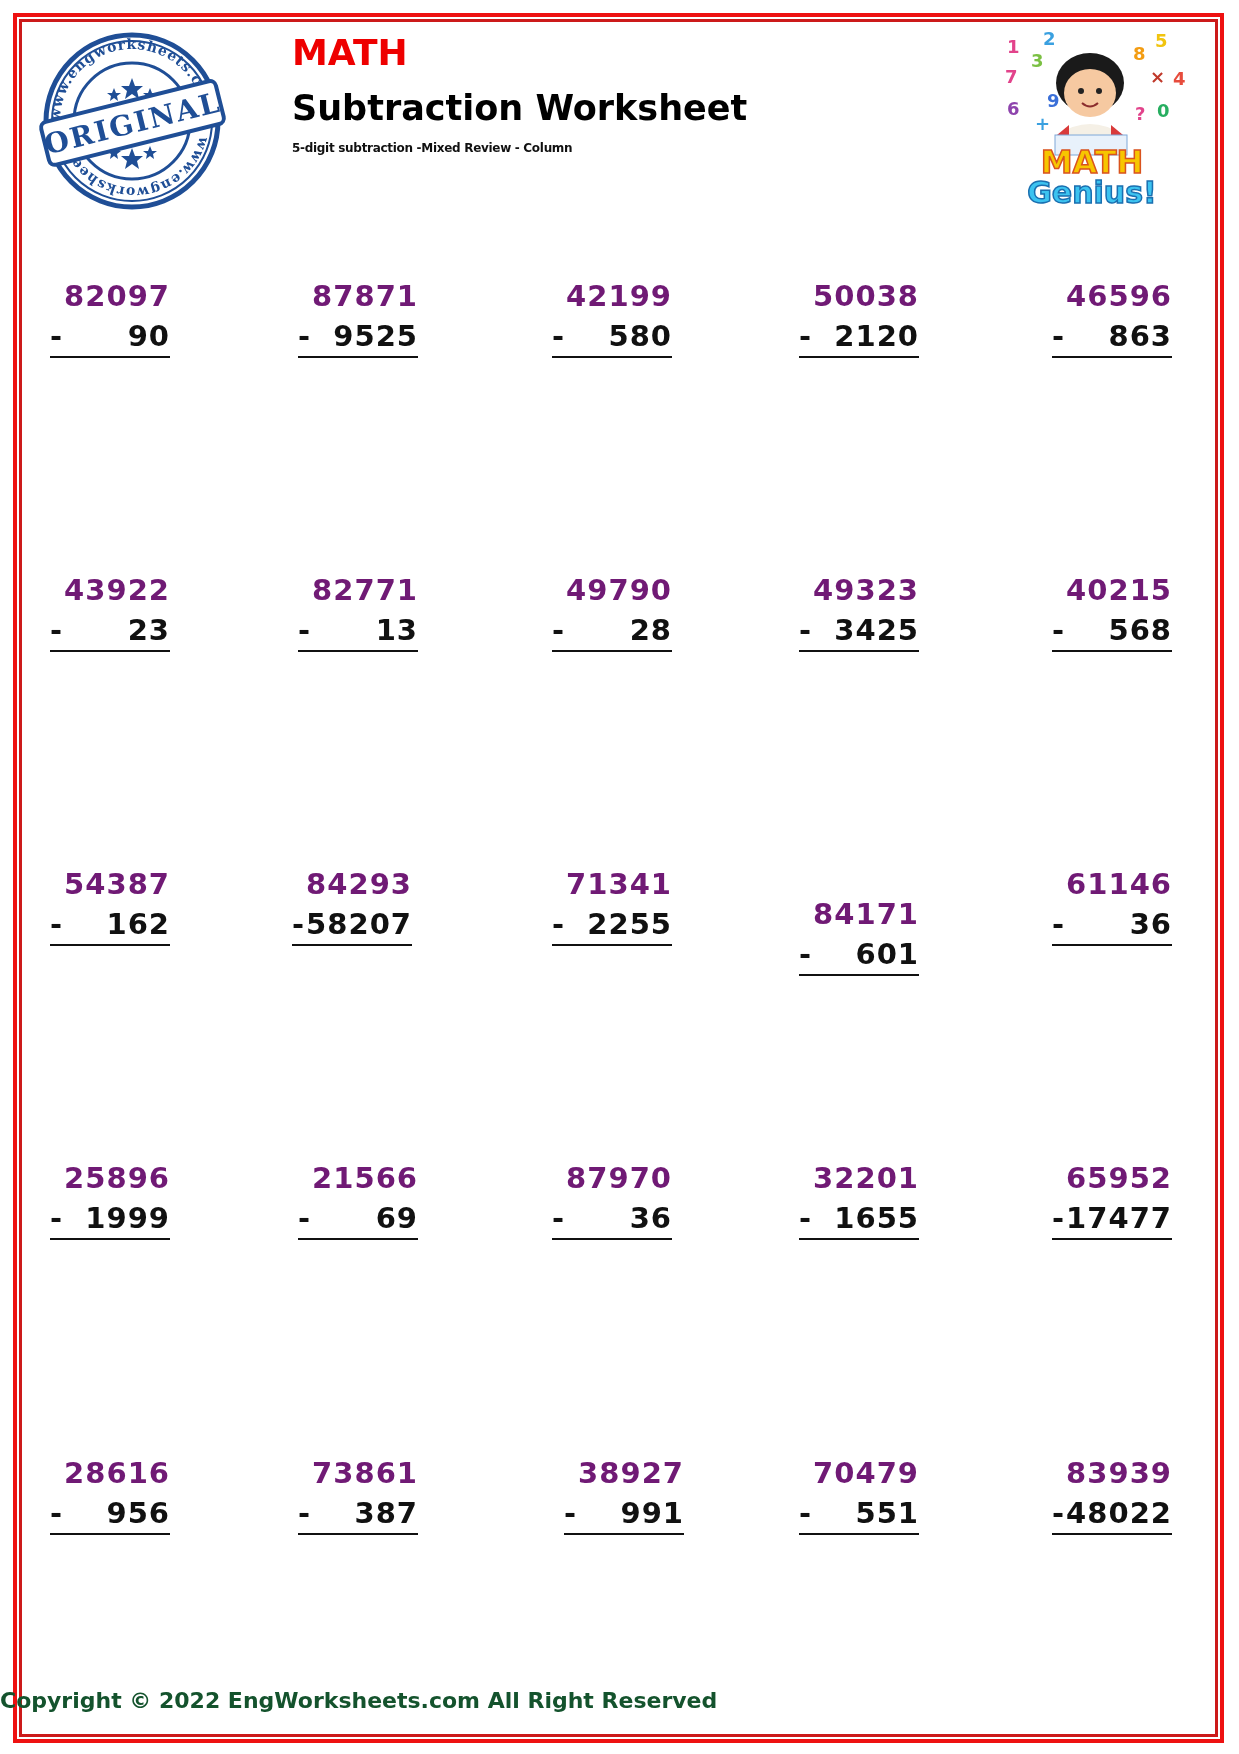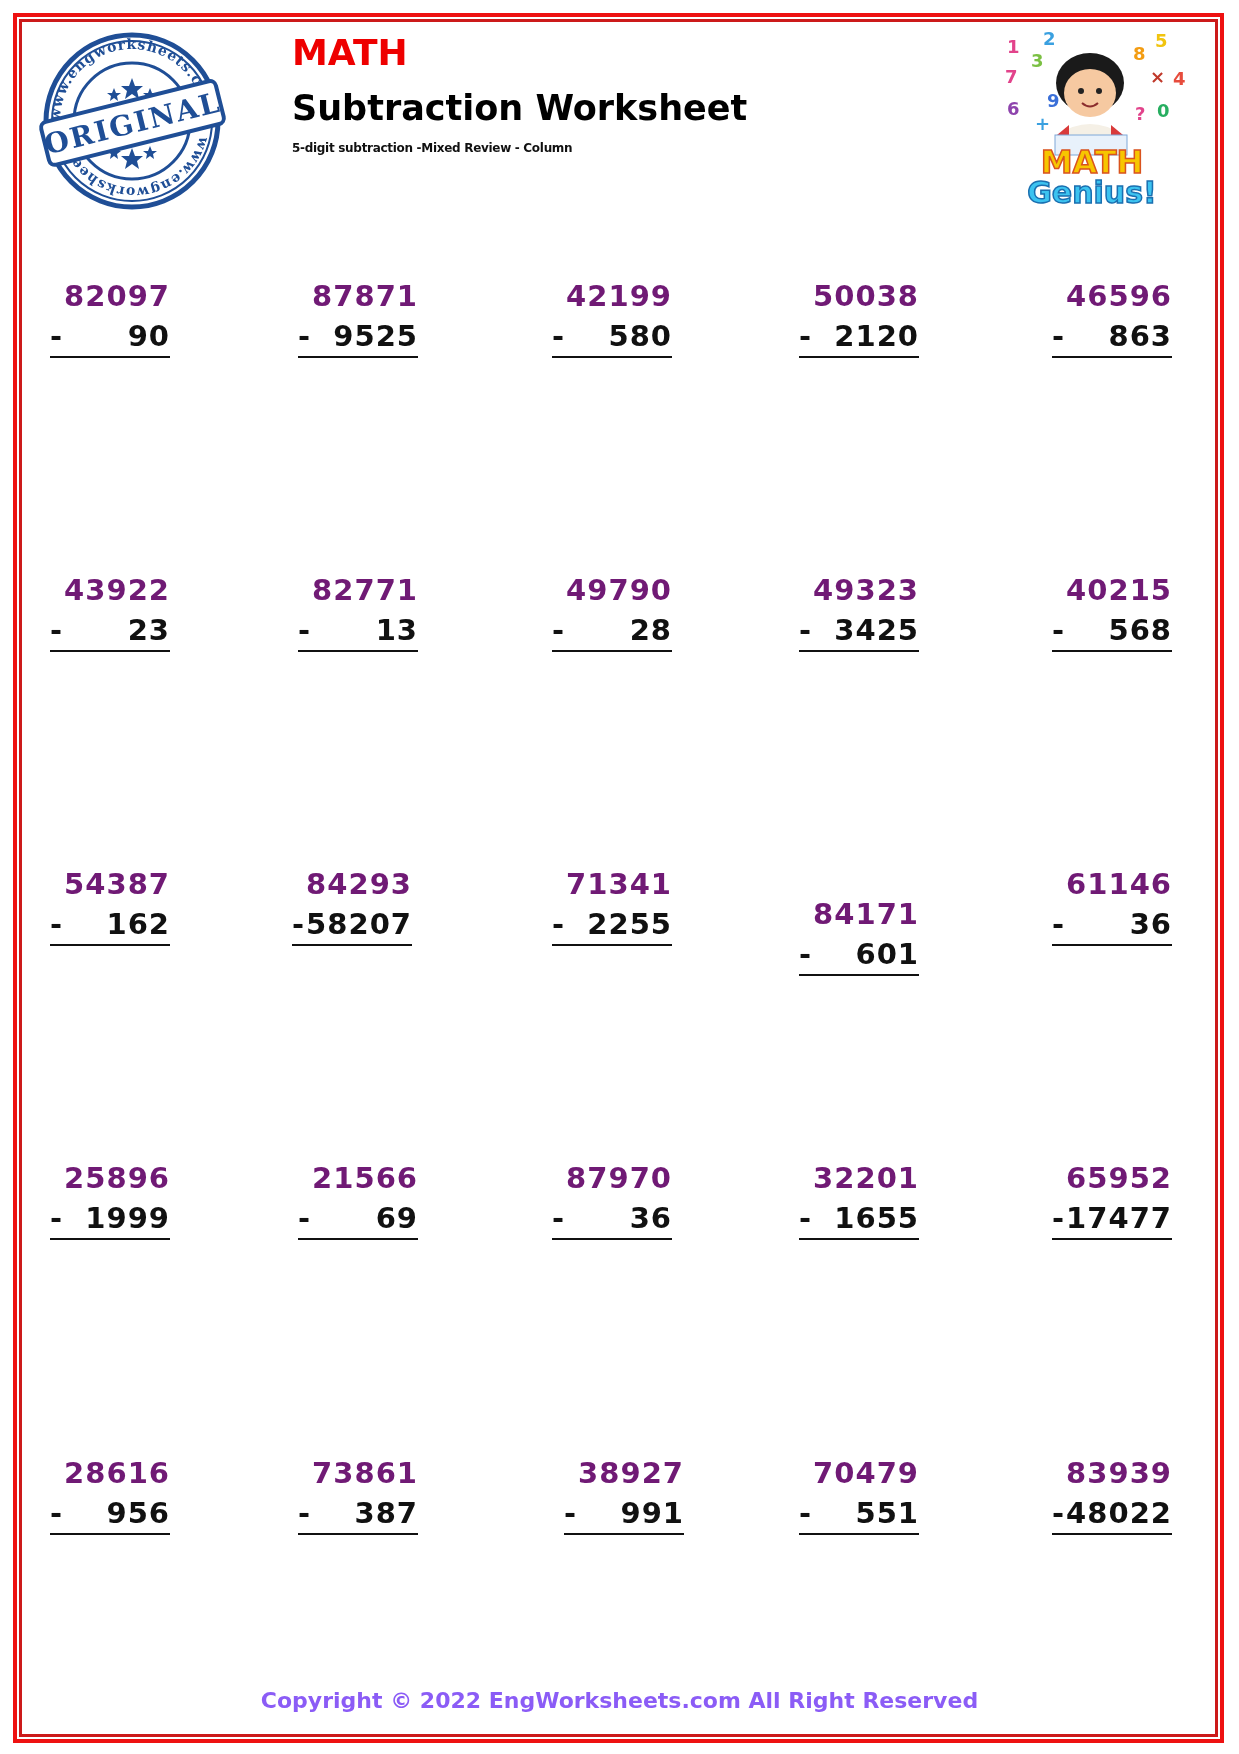--- a/index.html
+++ b/index.html
@@ -12,21 +12,21 @@
     .title-main { position: absolute; left: 292px; top: 88px; font-family: "DejaVu Sans", sans-serif; font-weight: bold; font-size: 35px; color: #000000; }
     .subtitle { position: absolute; left: 292px; top: 141px; font-family: "DejaVu Sans", sans-serif; font-weight: bold; font-size: 12px; color: #111; letter-spacing: -0.3px; }
     .mascot { position: absolute; left: 985px; top: 25px; width: 215px; height: 185px; }
 
     .problems { position: absolute; left: 0; top: 0; width: 100%; height: 100%; }
     .problem { position: absolute; width: 120px; }
     .problem .top { text-align: right; font-family: "DejaVu Sans", sans-serif; font-weight: bold; font-size: 29px; color: #701a75; line-height: 40px; height: 40px; letter-spacing: 1px; }
     .problem .bottom { position: relative; text-align: right; font-family: "DejaVu Sans", sans-serif; font-weight: bold; font-size: 29px; color: #111; line-height: 40px; height: 40px; border-bottom: 2px solid #111; letter-spacing: 1px; }
     .problem .minus { position: absolute; left: 0; top: 0; }
 
-    .copyright { position: absolute; left: 0; width: 100%; top: 1688px; text-align: center; font-family: "DejaVu Sans", sans-serif; font-weight: bold; font-size: 22px; color: #8b5cf6; }
+    .copyright { position: absolute; left: 0; width: 100%; top: 1688px; font-family: "DejaVu Sans", sans-serif; font-weight: bold; font-size: 22px; color: #14532d; }
   </style>
 </head>
 <body>
 
 <div class="frame-outer"></div>
 <div class="frame-inner"></div>
 
 <svg class="stamp" viewBox="0 0 205 185" xmlns="http://www.w3.org/2000/svg">
   <defs>
     <path id="ringTop" d="M 30 95 A 72 72 0 0 1 174 95"></path>

